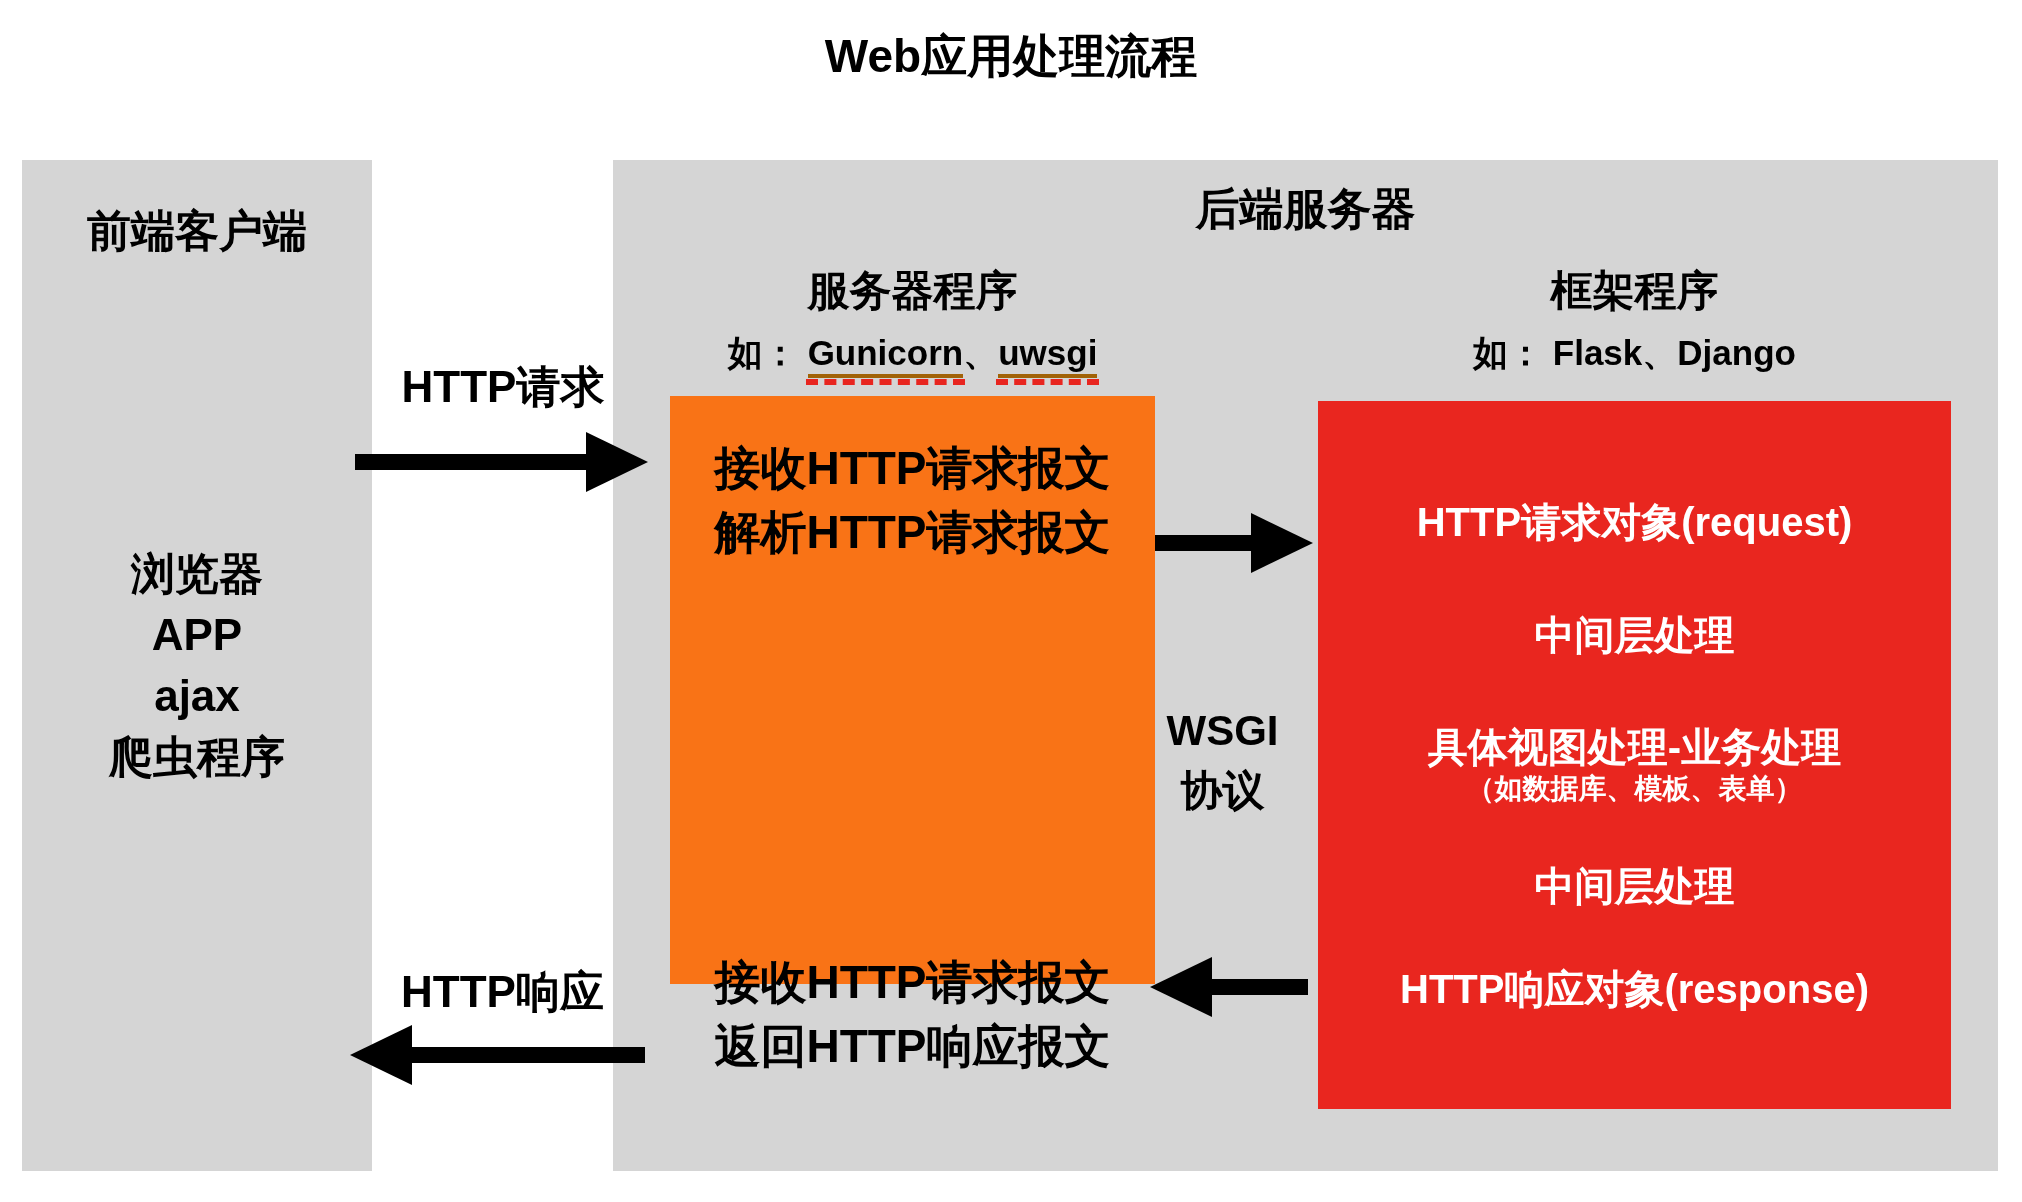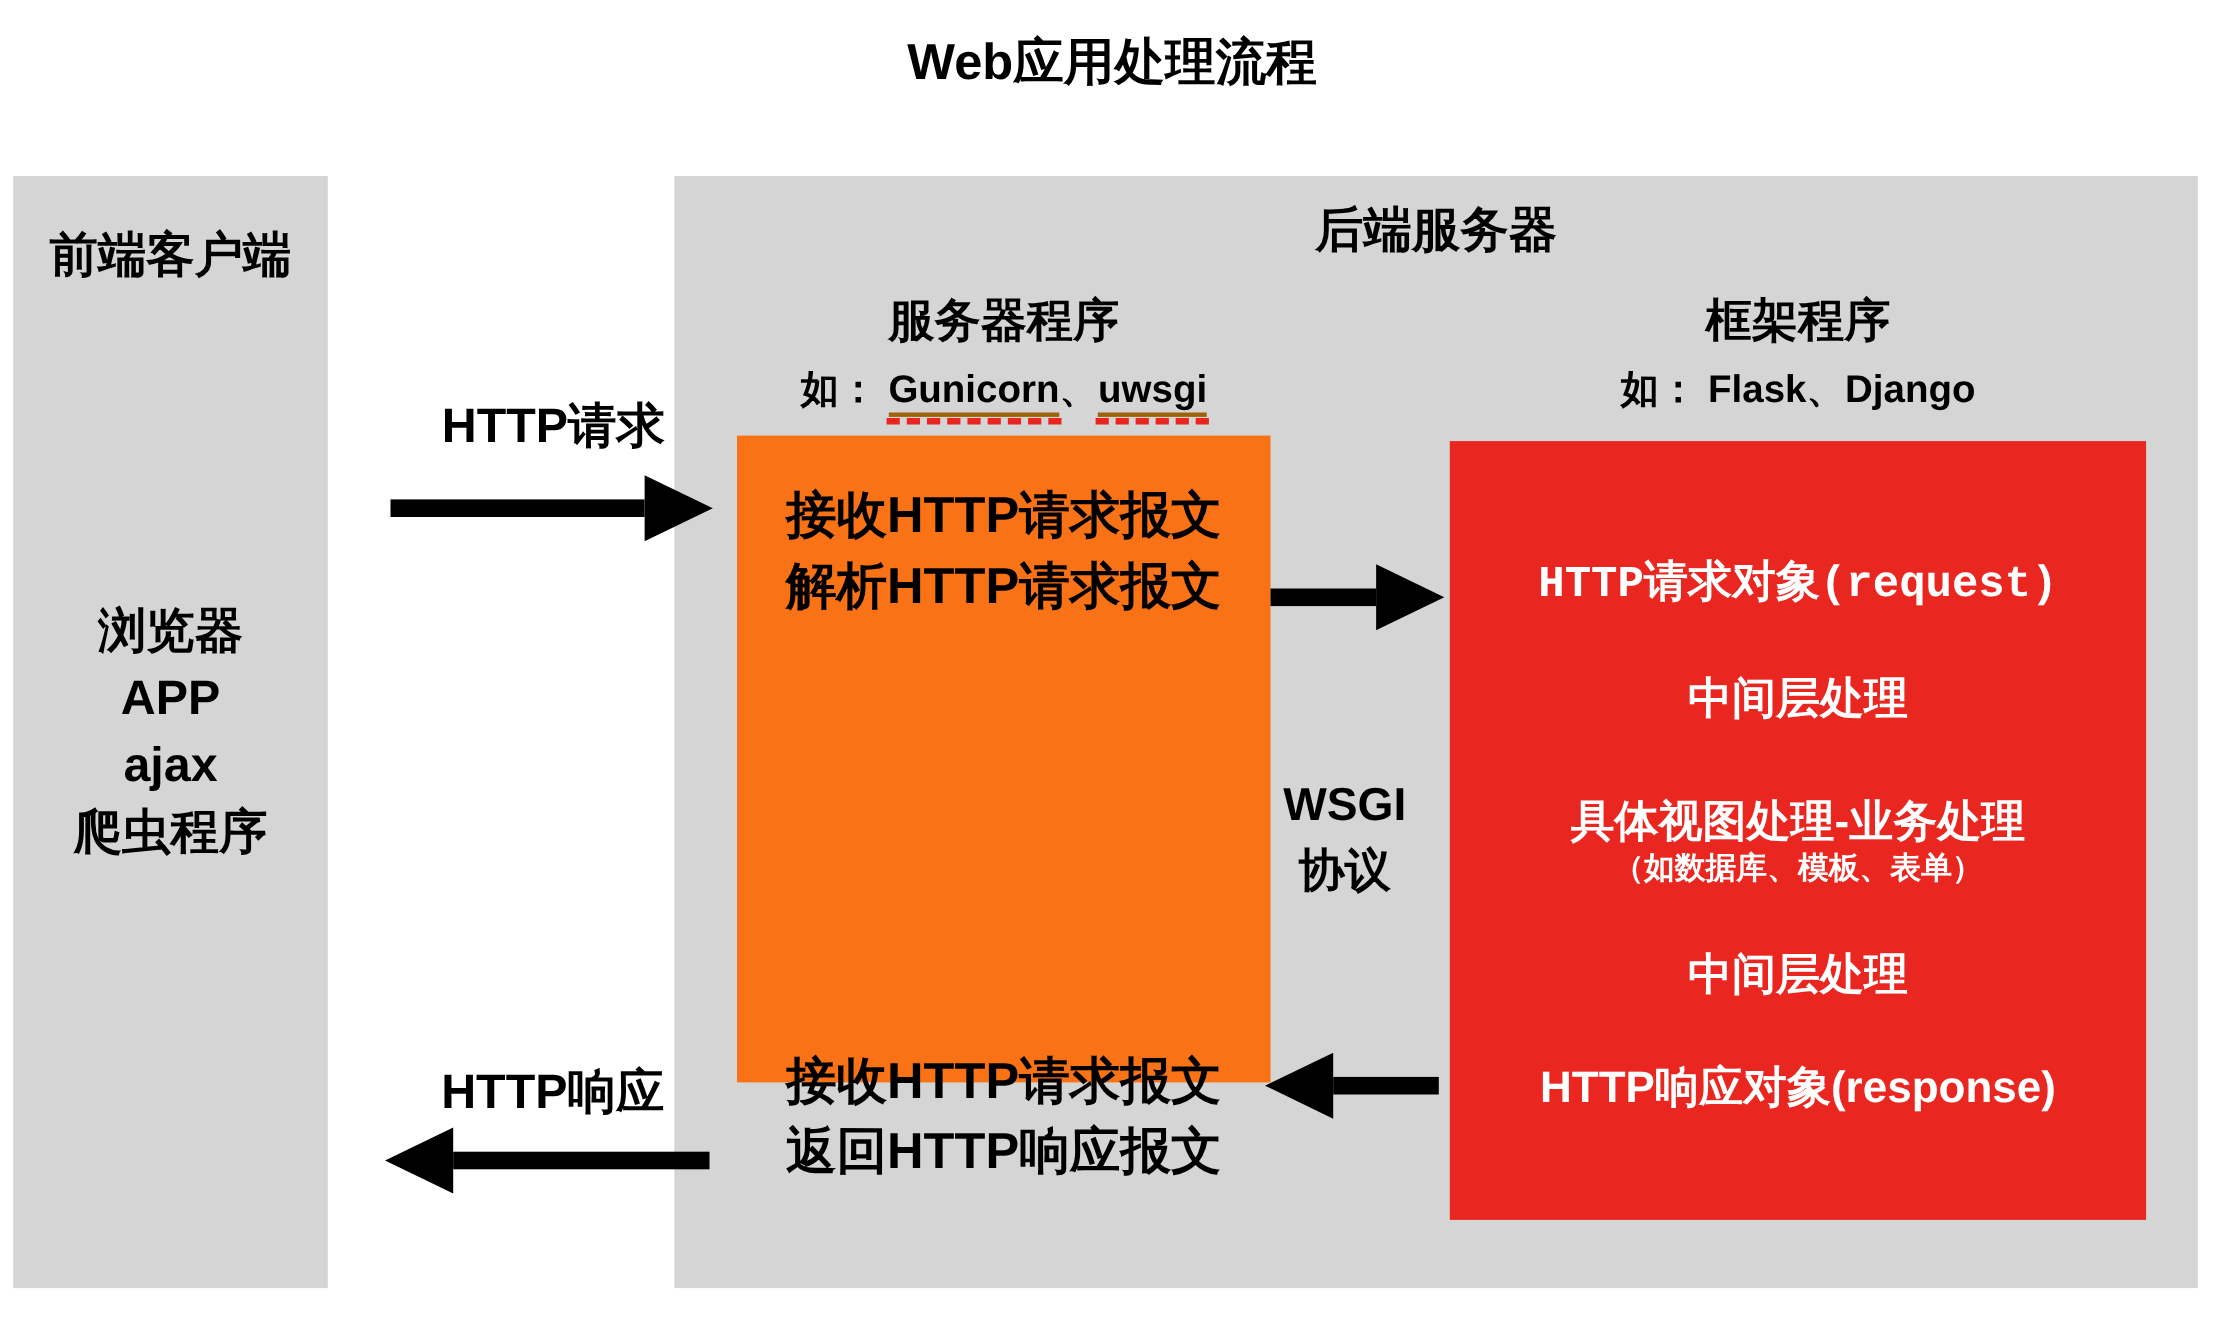--- a/index.html
+++ b/index.html
@@ -16,21 +16,21 @@
   }
 
   .diagram-title {
     position: absolute;
     top: 26px; left: 0; right: 0;
     text-align: center;
     font-size: 46px;
   }
 
   .panel { position: absolute; background: #d5d5d5; }
-  .panel-frontend { left: 12px; top: 160px; width: 286px; height: 1011px; }
+  .panel-frontend { left: 22px; top: 160px; width: 350px; height: 1011px; }
   .panel-backend  { left: 613px; top: 160px; width: 1385px; height: 1011px; }
 
   .panel-title {
     position: absolute; left: 0; right: 0;
     text-align: center; font-size: 44px;
   }
   .panel-frontend .panel-title { top: 42px; }
   .panel-backend  .panel-title { top: 20px; }
 
   .frontend-items {
@@ -73,21 +73,21 @@
     position: absolute; left: 705px; top: 241px;
     width: 633px; height: 708px;
     background: #e9261f;
     color: #ffffff;
   }
   .fw-step {
     position: absolute; left: 0; right: 0;
     text-align: center; font-size: 40px; line-height: 48px;
     white-space: nowrap;
   }
-  .fw-step.s1 { top: 108px; font-family: Liberation Mono, monospace; }
+  .fw-step.s1 { top: 97px; }
   .fw-step.s2 { top: 210px; }
   .fw-step.s3 { top: 322px; }
   .fw-step.s4 { top: 366px; font-size: 28px; line-height: 44px; }
   .fw-step.s5 { top: 461px; }
   .fw-step.s6 { top: 564px; }
 
   .wsgi-label {
     position: absolute; left: 542px; top: 541px; width: 135px;
     text-align: center; font-size: 42px; line-height: 60px;
   }

